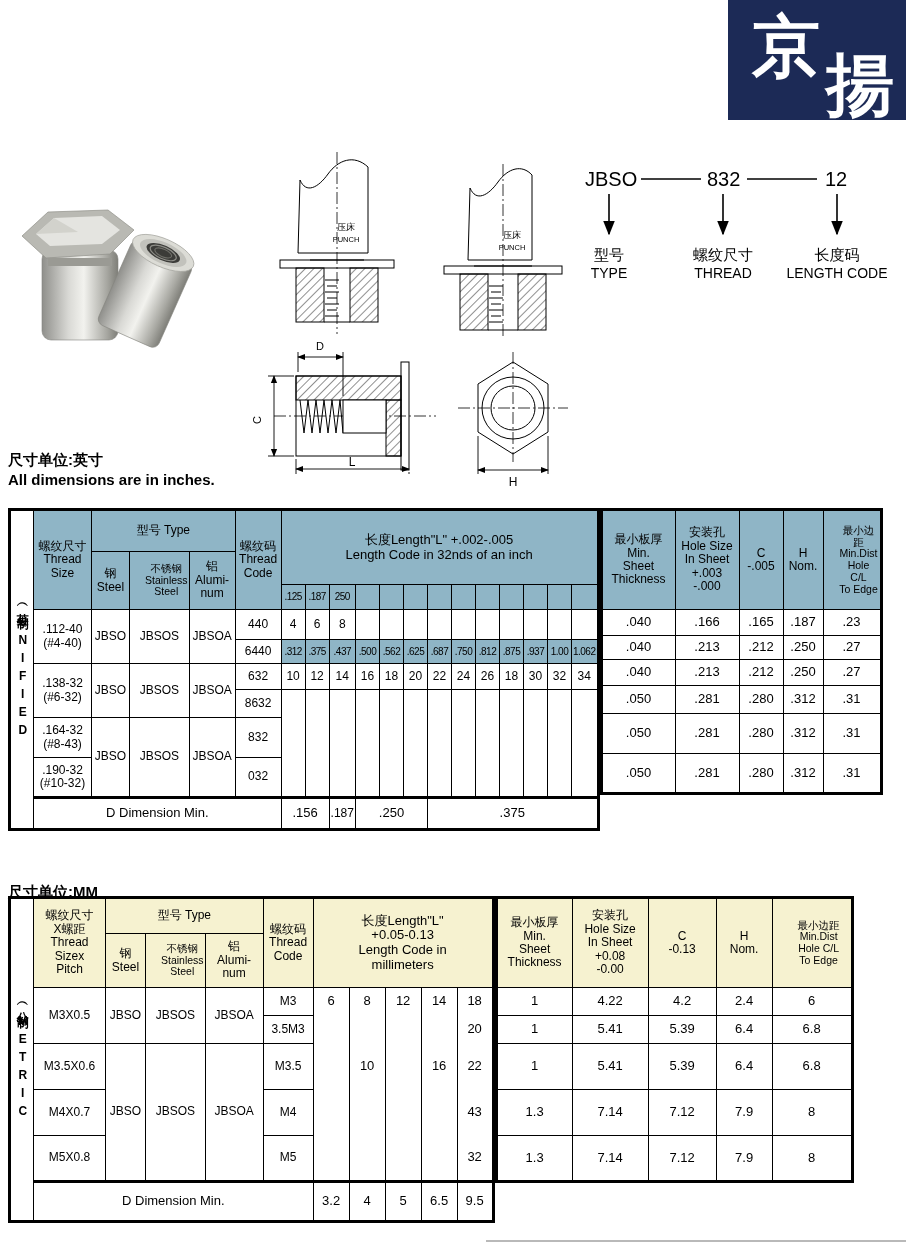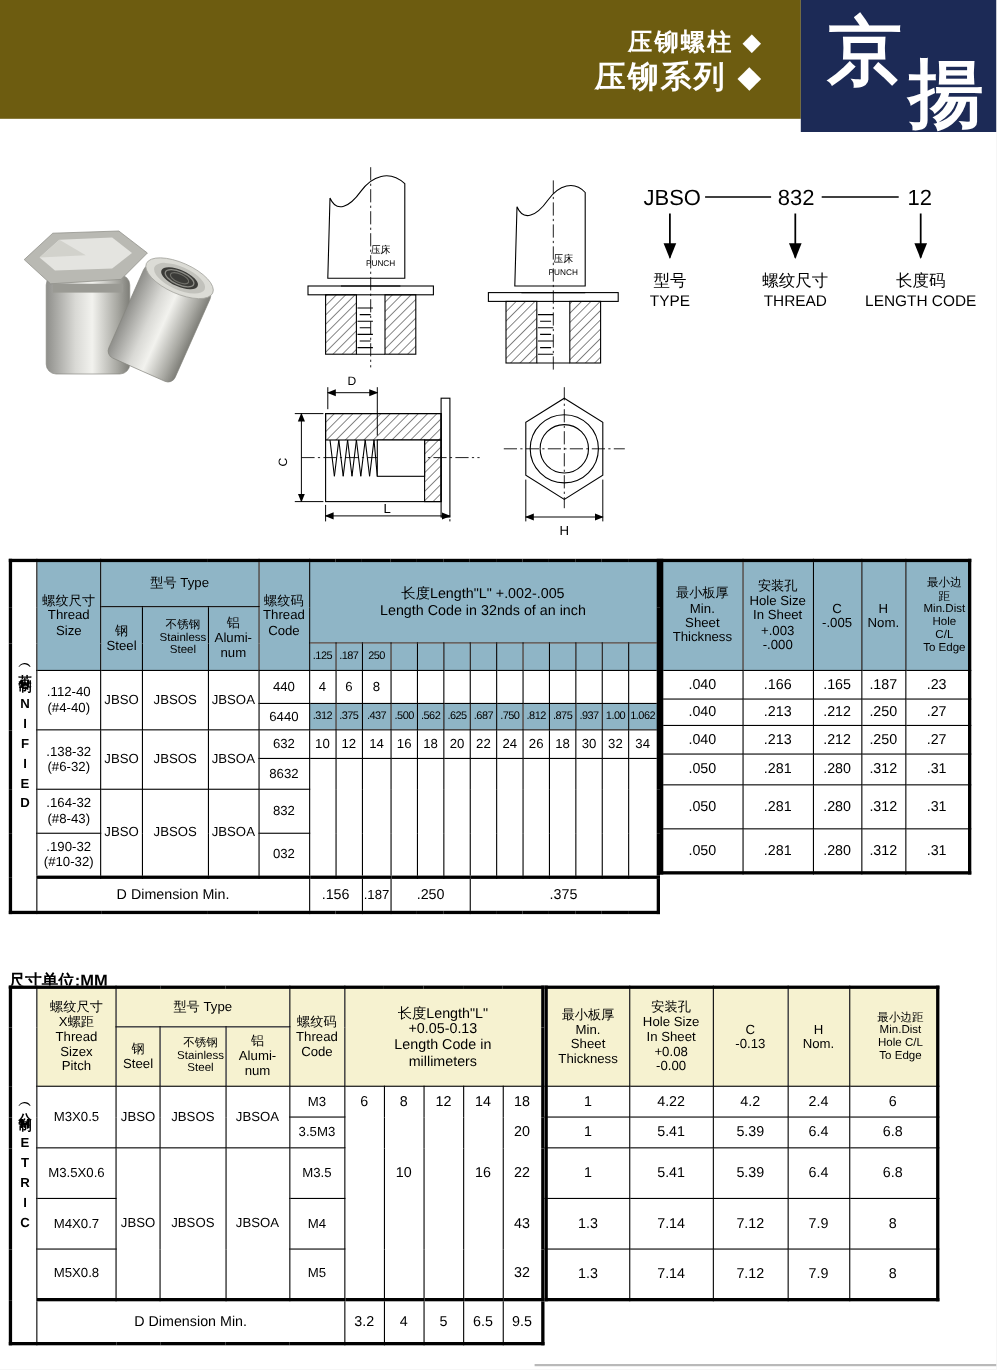--- a/index.html
+++ b/index.html
@@ -60,26 +60,20 @@
       <linearGradient id="metal" x1="0" y1="0" x2="1" y2="0">
         <stop offset="0" stop-color="#8f8f8b"></stop>
           <stop offset="0.35" stop-color="#d9d9d5"></stop>
         <stop offset="0.55" stop-color="#f2f2ee"></stop>
           <stop offset="0.85" stop-color="#a8a8a2"></stop>
         <stop offset="1" stop-color="#7e7e78"></stop>
       </linearGradient>
     </defs>
   </svg>
 
-  <div id="band">
-    <div id="band-text">
-      <div class="l1">压铆螺柱 ◆</div>
-      <div class="l2">压铆系列 ◆</div>
-    </div>
-  </div>
   <div id="logo">
     <div class="c1">京</div>
     <div class="c2">揚</div>
   </div>
 
   <svg style="left:8px; top:182px;" width="242" height="172" viewBox="0 0 242 172">
     <g>
       <rect x="34" y="68" width="76" height="90" rx="9" fill="url(#metal)" stroke="#85857f" stroke-width="0.6"></rect>
       <polygon points="14,54 40,30 100,28 126,48 102,72 38,76" fill="#b9b9b3" stroke="#90908a" stroke-width="0.7"></polygon>
       <polygon points="28,52 46,36 94,34 112,48 94,62 42,64" fill="#e4e4e0"></polygon>
@@ -199,20 +193,21 @@
     <circle class="ln" cx="61" cy="60" r="31" fill="none"></circle>
     <circle class="ln" cx="61" cy="60" r="22" fill="none"></circle>
     <g class="dim">
       <line x1="26" y1="88" x2="26" y2="126"></line>
         <line x1="96" y1="88" x2="96" y2="126"></line>
       <line x1="26" y1="122" x2="96" y2="122" marker-start="url(#arr)" marker-end="url(#arr)"></line>
     </g>
     <text x="61" y="138" font-size="12" text-anchor="middle">H</text>
   </svg>
 
+  <div class="unit" style="top:450px;"><span>尺寸单位:英寸</span><br><span>All dimensions are in inches.</span></div>
 
   <div class="twrap" style="left:8px; top:508px;">
     <table>
       <colgroup>
         <col style="width:24px">
           <col style="width:58px">
           <col style="width:38px">
           <col style="width:44px">
           <col style="width:46px">
           <col style="width:46px">

